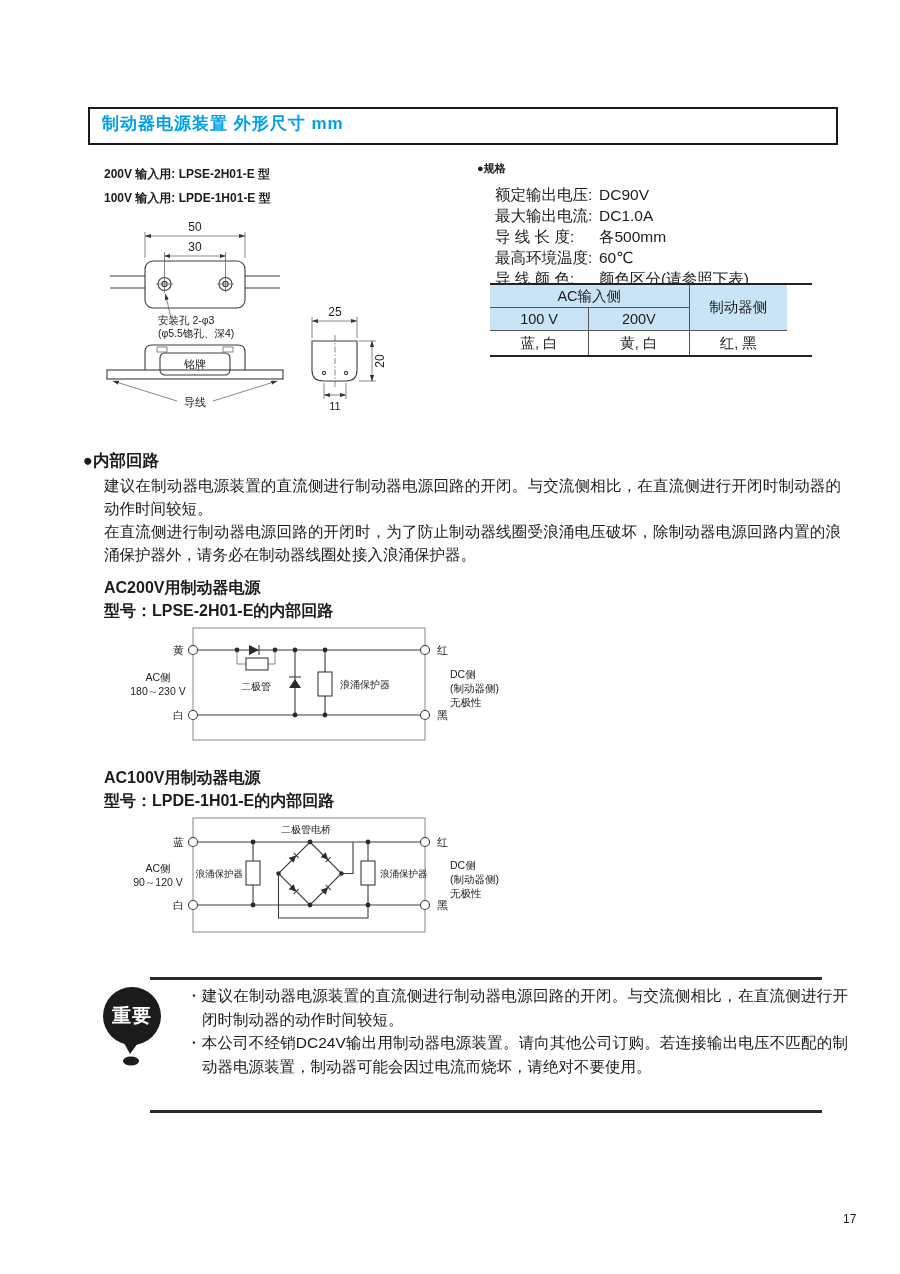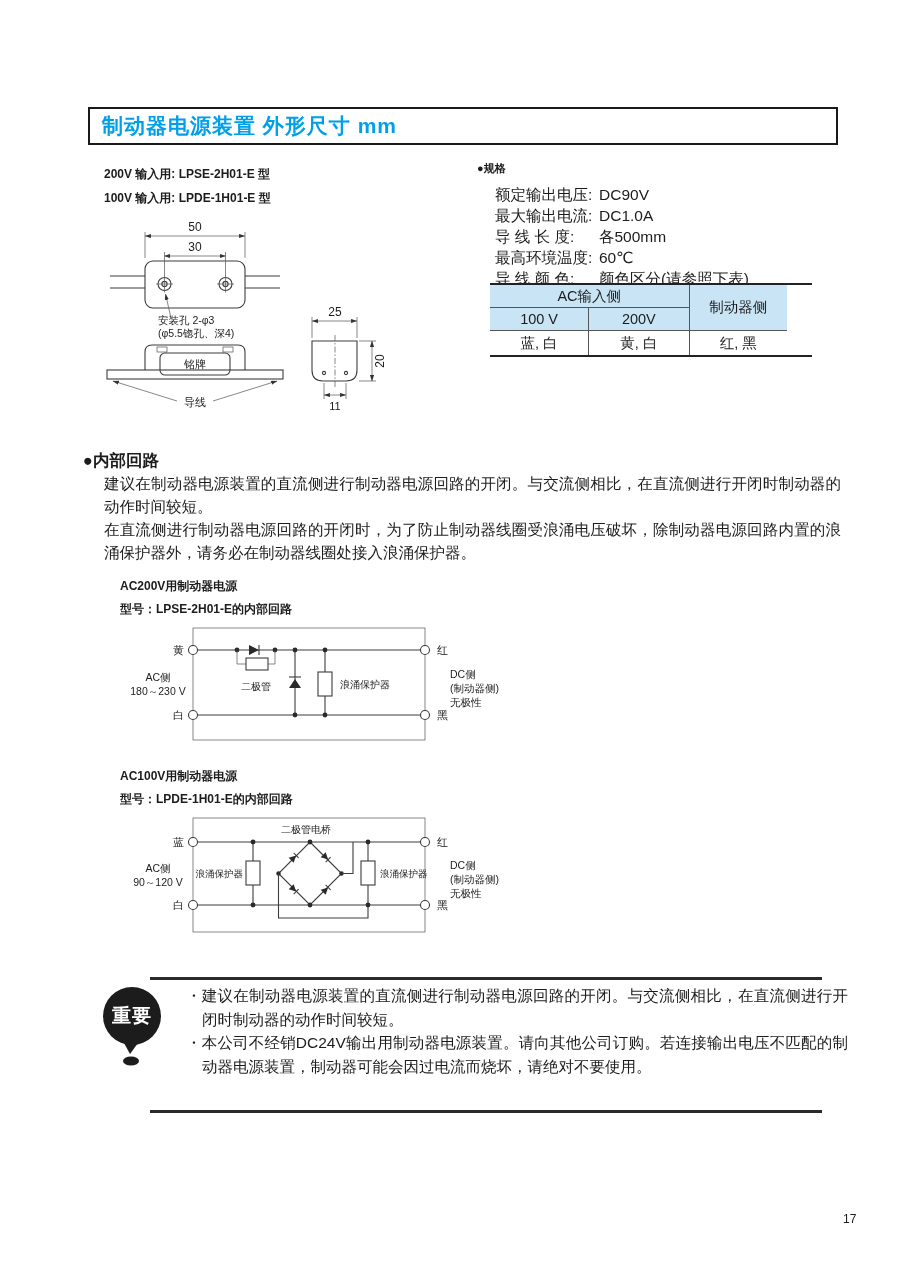--- a/index.html
+++ b/index.html
@@ -4,40 +4,40 @@
 <style>
   html,body{margin:0;padding:0;}
   body{
     width:900px;height:1274px;background:#ffffff;position:relative;
     font-family:"Liberation Sans","DejaVu Sans",sans-serif;color:#1c1c1c;
     overflow:hidden;
   }
   .abs{position:absolute;}
   
   .title-box{left:88px;top:107px;width:746px;height:34px;border:2px solid #1a1a1a;background:#fff;}
-  .title-text{left:12px;top:3px;font-size:21px;font-weight:bold;color:#00a0e9;letter-spacing:1px;}
+  .title-text{left:12px;top:3px;font-size:17px;font-weight:bold;color:#00a0e9;letter-spacing:1px;}
   
   .models{left:104px;top:162px;font-size:12px;font-weight:bold;line-height:24px;}
   
   .spec-head{left:477px;top:161px;font-size:11px;font-weight:bold;}
   .spec-list{left:495px;top:184px;font-size:15.5px;line-height:21px;}
   .spec-list .row{white-space:nowrap;}
   .spec-list .lbl{display:inline-block;min-width:104px;}
   .spec-list .val{}
   
   .wire-table-wrap{left:490px;top:283px;width:322px;border-top:2px solid #222;border-bottom:2px solid #222;}
   table.wt{border-collapse:collapse;width:297px;}
   table.wt td{width:107px;height:20px;text-align:center;vertical-align:middle;font-size:14.5px;border-bottom:1px solid #555;}
   table.wt td+td{border-left:1px solid #555;}
   table.wt tr:last-child td{border-bottom:none;height:22px;}
   table.wt td.hdr{background:#c9e5f5;}
   
   .ic-head{left:83px;top:450px;font-size:16.5px;font-weight:bold;}
-  .ic-body{left:104px;top:474px;width:737px;font-size:15.5px;line-height:23px;text-align:justify;font-family:Liberation Mono, monospace;}
-  .c-title{font-size:12px;font-weight:bold;margin-left:16px;}
+  .ic-body{left:104px;top:474px;width:737px;font-size:15.5px;line-height:23px;text-align:justify;}
+  .c-title{font-size:16px;font-weight:bold;}
   .c200-t1{left:104px;top:578px;}
   .c200-t2{left:104px;top:601px;}
   .c100-t1{left:104px;top:768px;}
   .c100-t2{left:104px;top:791px;}
   
   .rule{left:150px;width:672px;height:3px;background:#2a2a2a;}
   .rule-top{top:977px;}
   .rule-bot{top:1110px;}
   .imp-badge{left:103px;top:987px;width:58px;height:58px;border-radius:50%;background:#1c1c1c;
     color:#fff;font-size:19px;font-weight:bold;display:flex;align-items:center;justify-content:center;letter-spacing:1px;}

